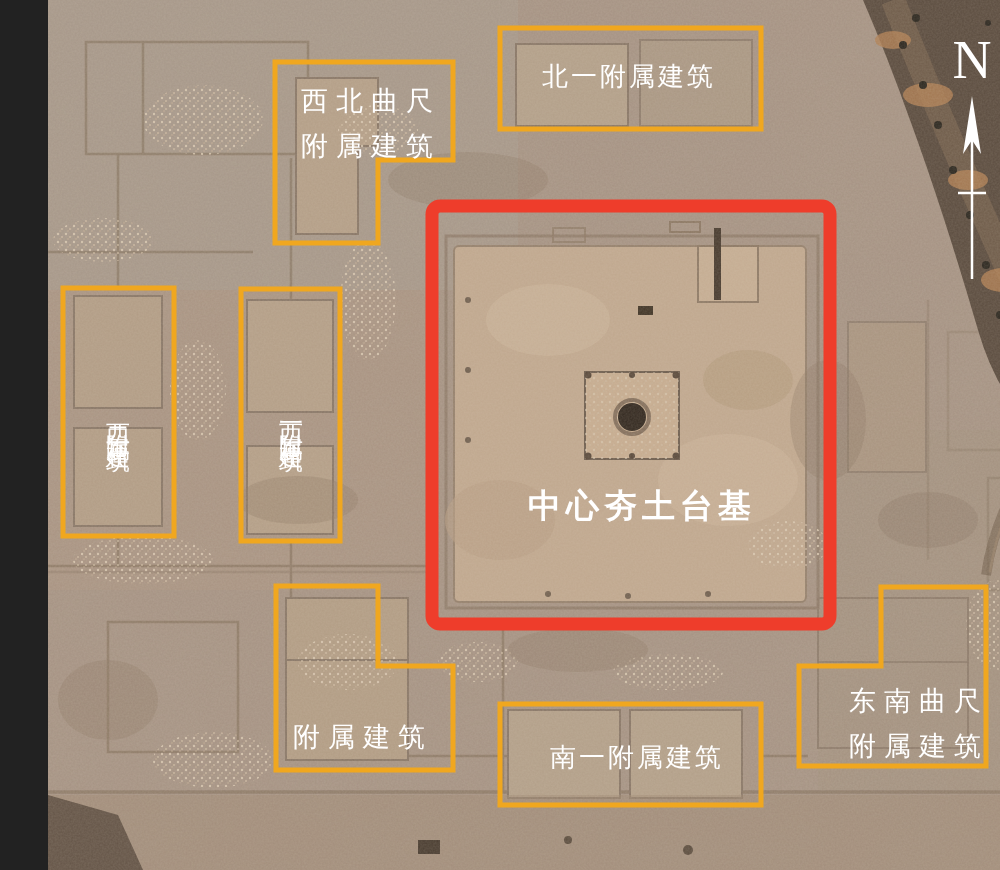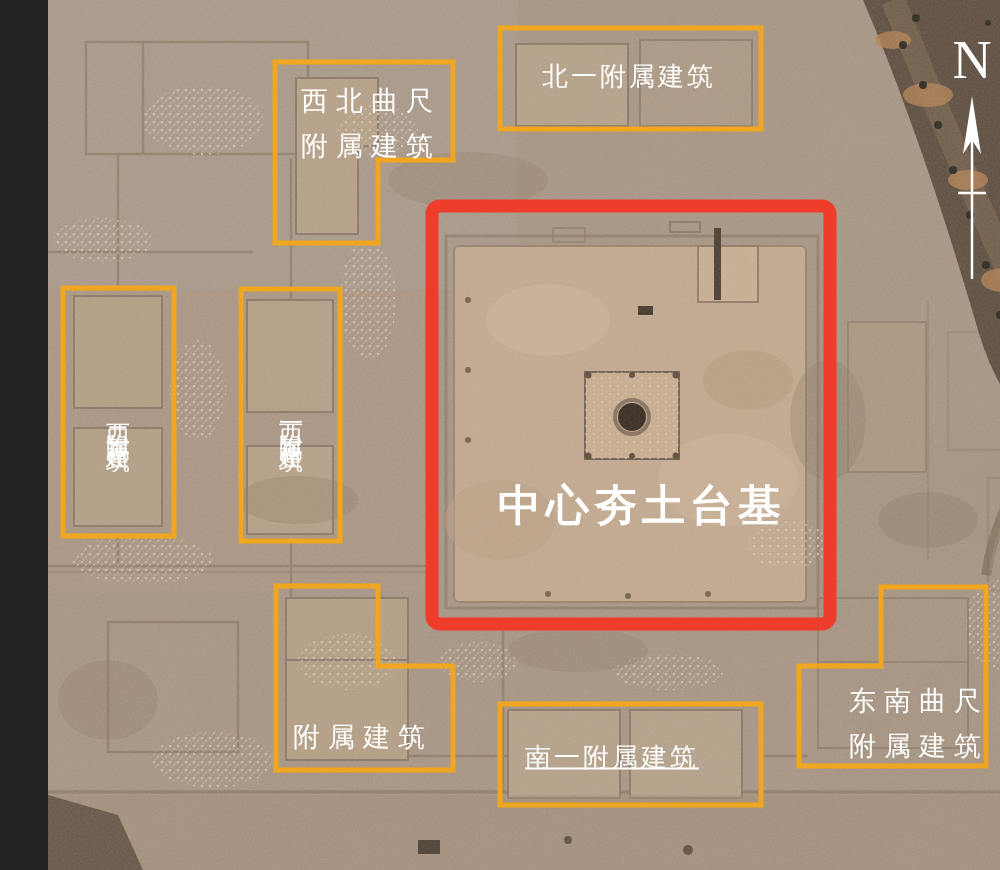--- a/index.html
+++ b/index.html
@@ -15,21 +15,21 @@
     transform:translate(-50%,-50%);
     font-family:"Liberation Serif","DejaVu Serif",serif;
     text-rendering:optimizeLegibility;
   }
   .lbl-h{font-size:26px;letter-spacing:3px;}
   .lbl-2line{font-size:27px;letter-spacing:8px;}
   .lbl-vert{
     font-size:24px;letter-spacing:5px;
     writing-mode:vertical-rl;text-orientation:upright;
   }
-  .lbl-center{font-size:43px;letter-spacing:5px;font-weight:bold;}
+  .lbl-center{font-size:33px;letter-spacing:5px;font-weight:bold;}
   .lbl-compass{font-size:54px;letter-spacing:0;}
 </style>
 </head>
 <body>
 
 <div class="stage">
 
   <svg width="1000" height="870" viewBox="0 0 1000 870">
     <defs>
       <filter id="grain" x="0" y="0" width="100%" height="100%">
@@ -212,19 +212,19 @@
   <div class="label lbl-2line" style="left:323px;top:101px;">西北曲尺</div>
   <div class="label lbl-2line" style="left:323px;top:146px;">附属建筑</div>
 
   <div class="label lbl-vert" style="left:70px;top:420px;">西二附属建筑</div>
   <div class="label lbl-vert" style="left:243px;top:420px;">西一附属建筑</div>
 
   <div class="label lbl-center" style="left:594px;top:506px;">中心夯土台基</div>
 
   <div class="label lbl-2line" style="left:315px;top:737px;">附属建筑</div>
 
-  <div class="label lbl-h" style="left:564px;top:757px;text-decoration:underline;">南一附属建筑</div>
+  <div class="label lbl-h" style="left:589px;top:757px;">南一附属建筑</div>
 
   <div class="label lbl-2line" style="left:871px;top:701px;">东南曲尺</div>
   <div class="label lbl-2line" style="left:871px;top:746px;">附属建筑</div>
 
   <div class="label lbl-compass" style="left:924px;top:60px;">N</div>
 </div>
 
 </body></html>

